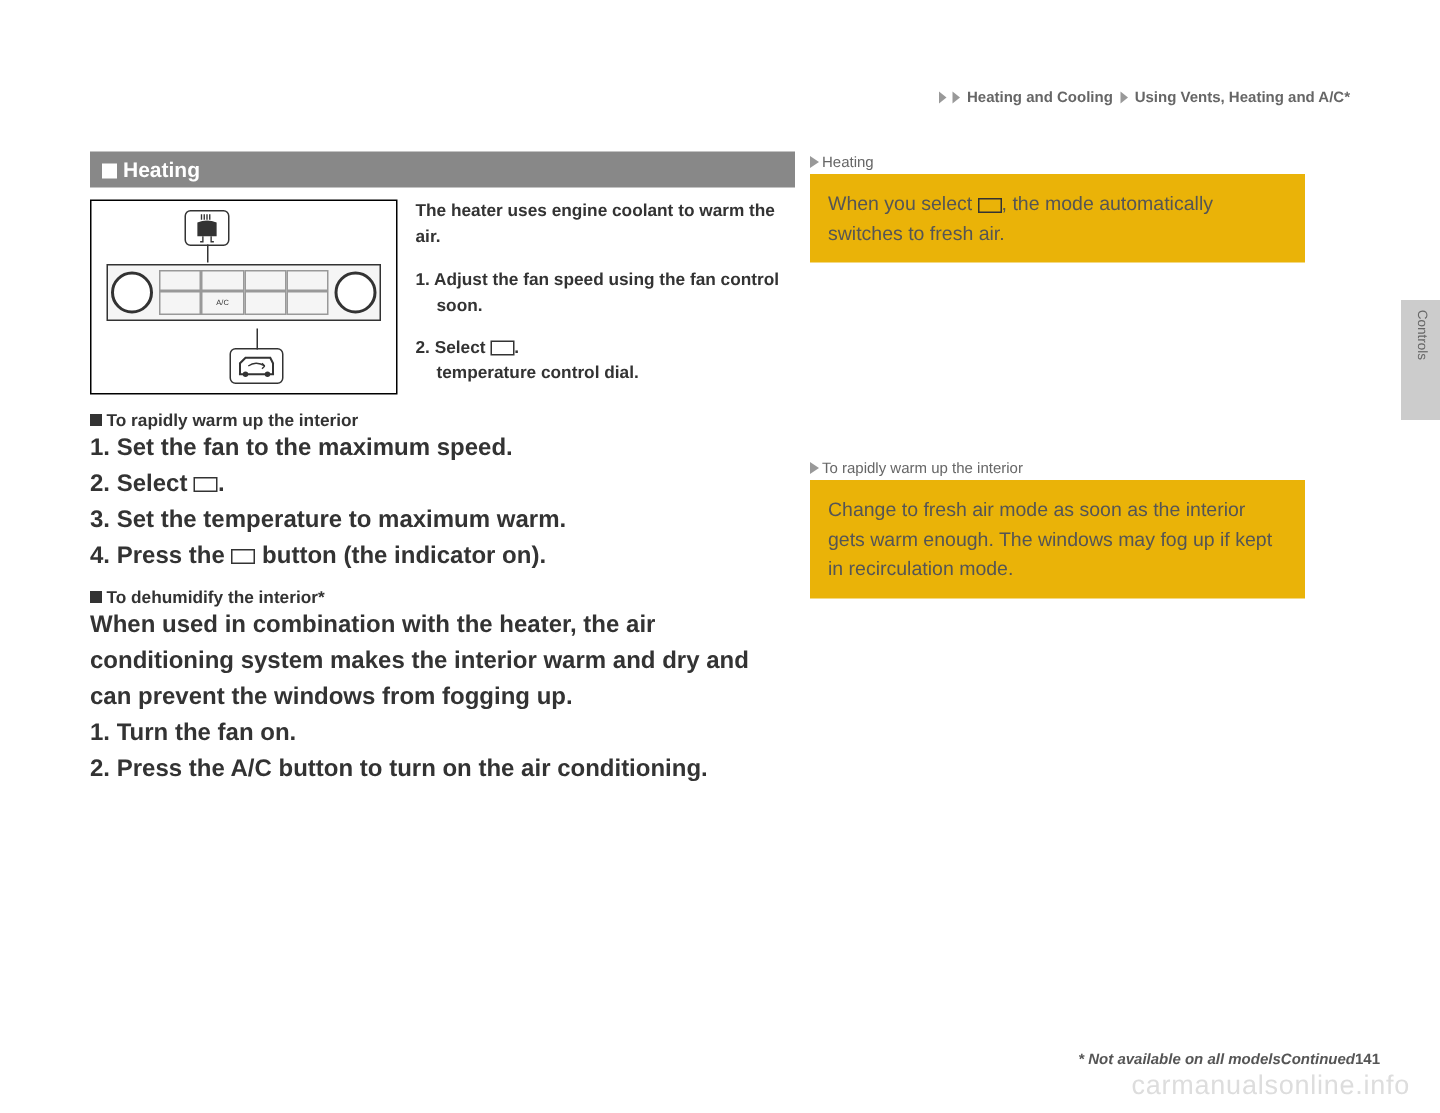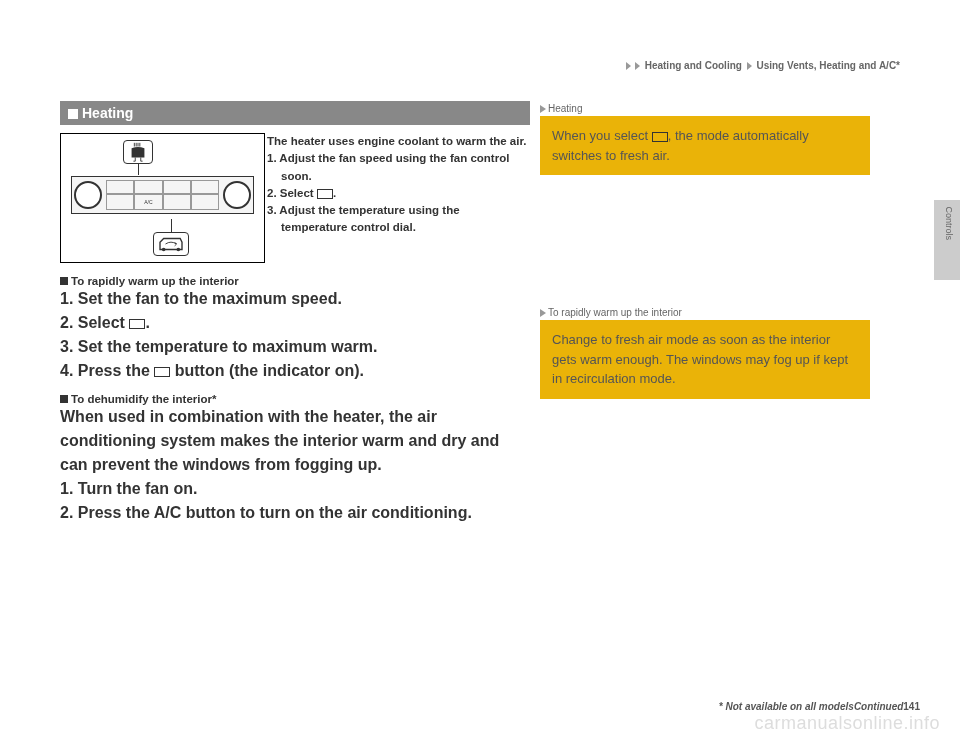--- a/index.html
+++ b/index.html
@@ -61,21 +61,21 @@
     .section-header .square {
       display: inline-block;
       width: 10px;
       height: 10px;
       background: #fff;
       margin-right: 4px;
       vertical-align: middle;
     }
     .img-row {
       display: flex;
-      gap: 2px;
+      gap: 12px;
       margin-bottom: 12px;
     }
     .control-img {
       width: 205px;
       height: 130px;
       border: 1px solid #000;
       background: #fff;
       position: relative;
       flex-shrink: 0;
     }
@@ -166,20 +166,21 @@
       width: 100%;
       height: 100%;
     }
     .img-text {
       font-size: 11.5px;
       line-height: 1.5;
       font-weight: bold;
     }
     .img-text .step {
       margin-left: 0;
+      margin-top: 11px;
     }
     .img-text .indent {
       margin-left: 14px;
     }
     .sub-section {
       margin-top: 10px;
       margin-bottom: 10px;
     }
     .sub-heading {
       font-weight: bold;
@@ -328,21 +329,20 @@
                 <circle cx="10" cy="18" r="2" fill="#333"></circle>
                 <circle cx="26" cy="18" r="2" fill="#333"></circle>
               </svg>
           </div>
         </div>
         <div class="img-text">
           <div>The heater uses engine coolant to warm the air.</div>
           <div class="step">1. Adjust the fan speed using the fan control</div>
           <div class="indent">soon.</div>
           <div class="step"><span>2. Select</span> <span class="icon-inline"></span><span>.</span></div>
-          <div class="step">3. Adjust the temperature using the</div>
           <div class="indent">temperature control dial.</div>
         </div>
       </div>
 
       <div class="sub-section">
         <div class="sub-heading"><span class="sq"></span><span>To rapidly warm up the interior</span></div>
         <div class="body-text">1. Set the fan to the maximum speed.</div>
         <div class="body-text"><span>2. Select</span> <span class="icon-inline"></span><span>.</span></div>
         <div class="body-text">3. Set the temperature to maximum warm.</div>
         <div class="body-text"><span>4. Press the</span> <span class="icon-inline"></span> <span>button (the indicator on).</span></div>

